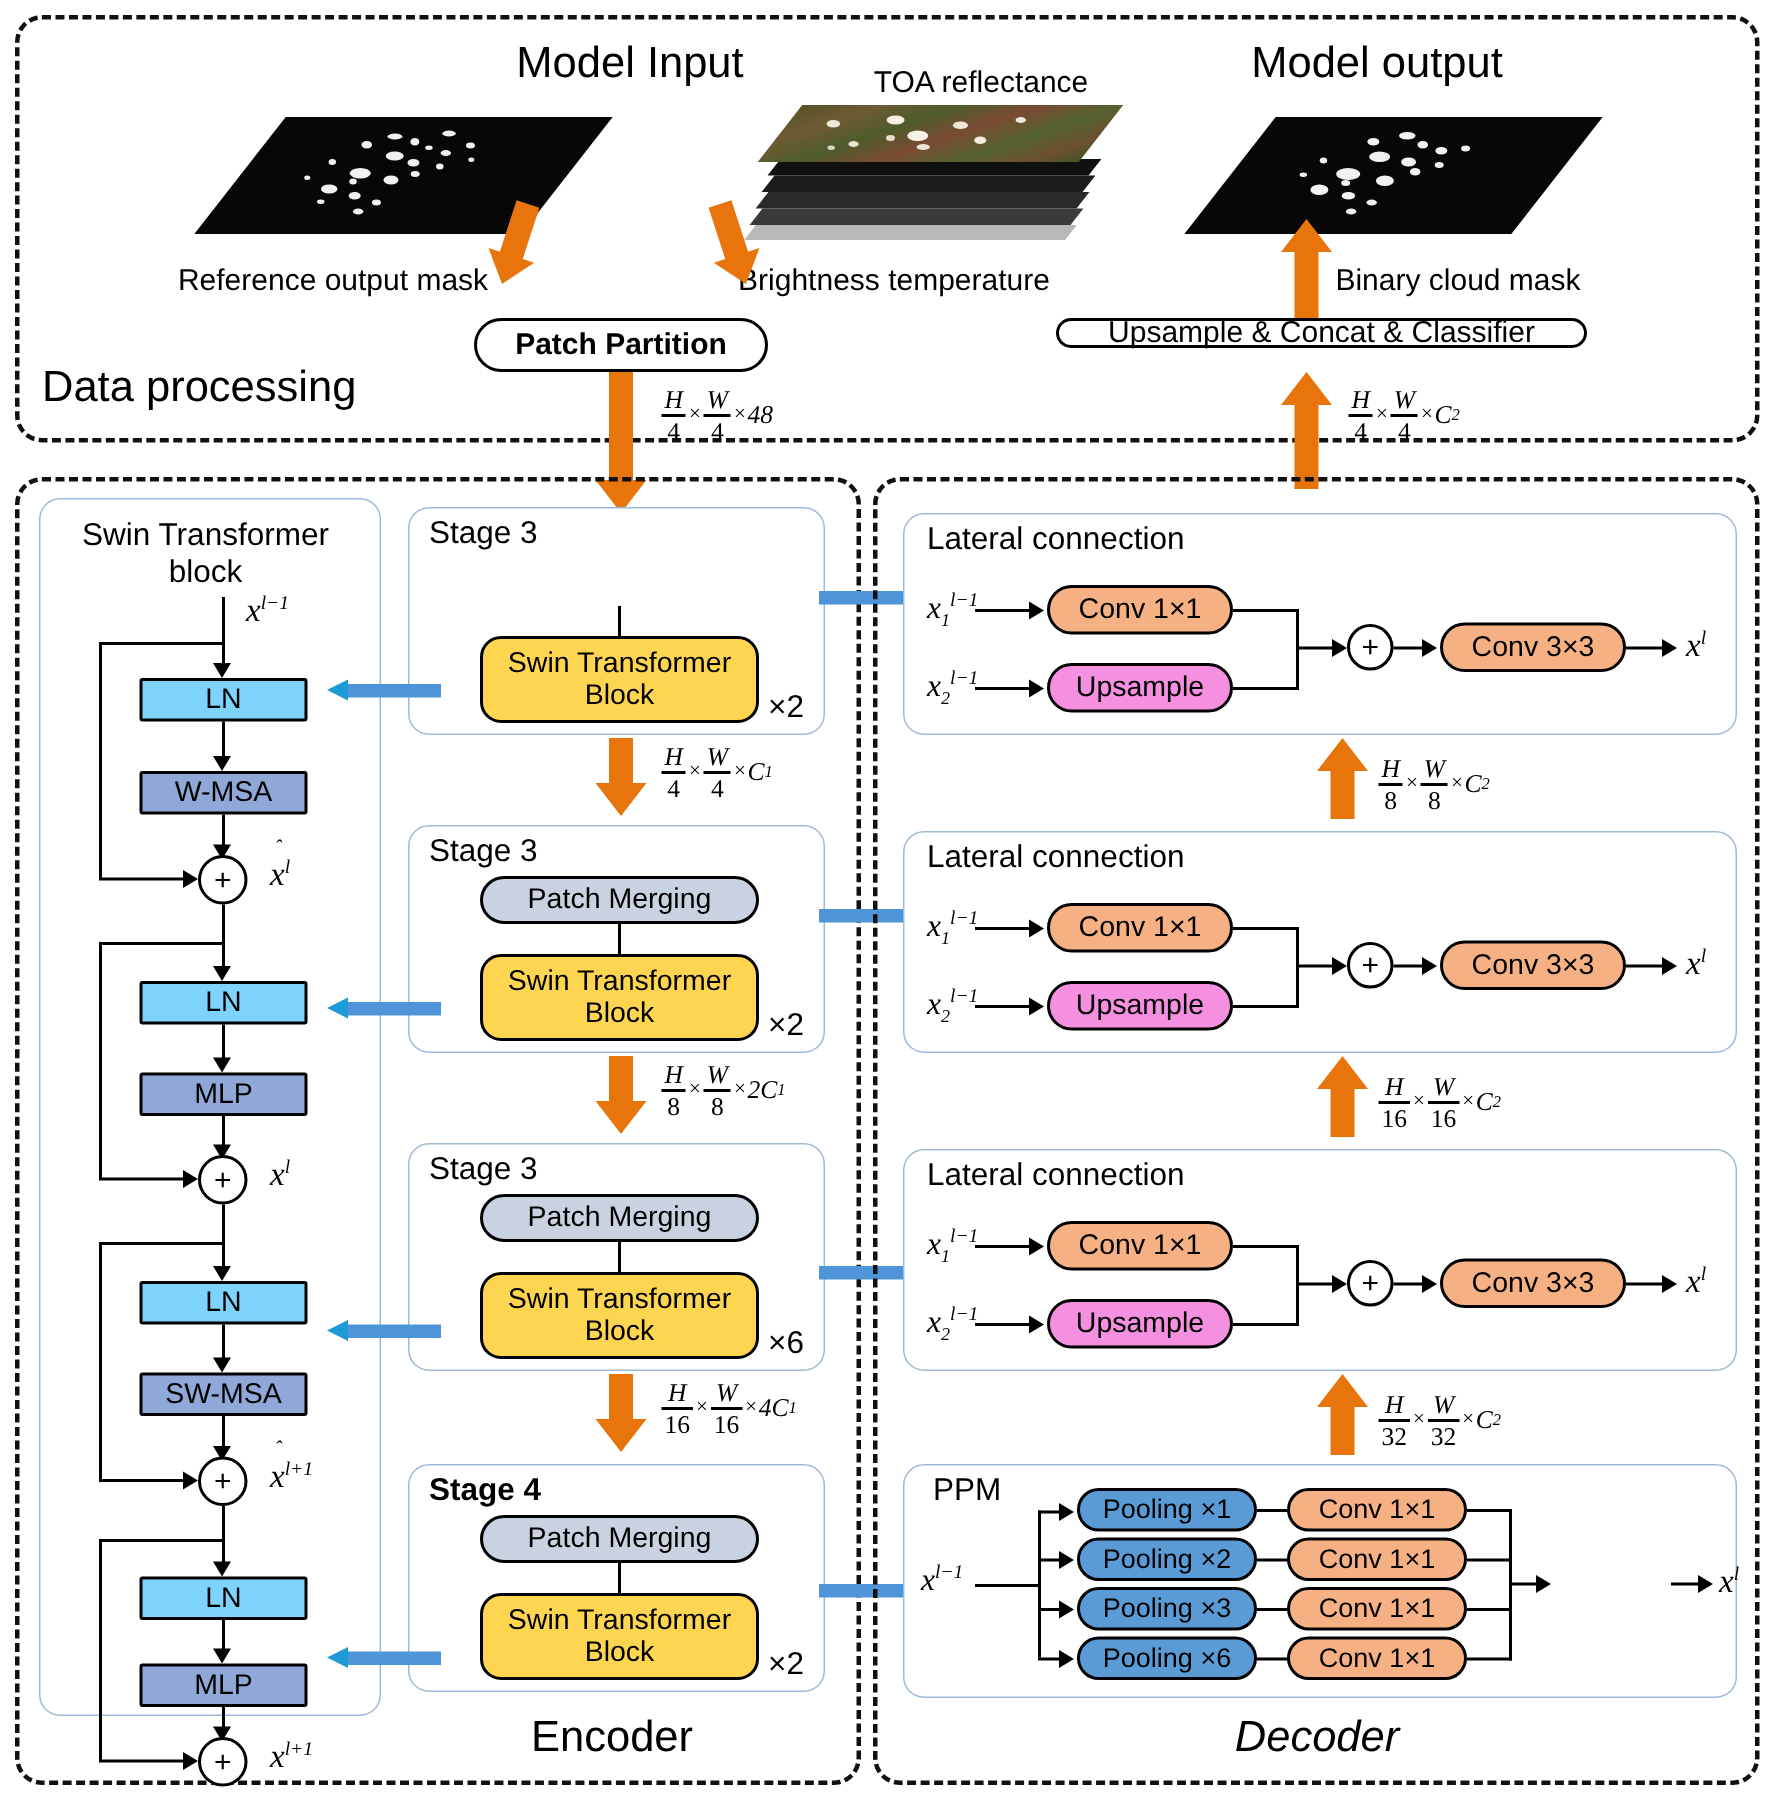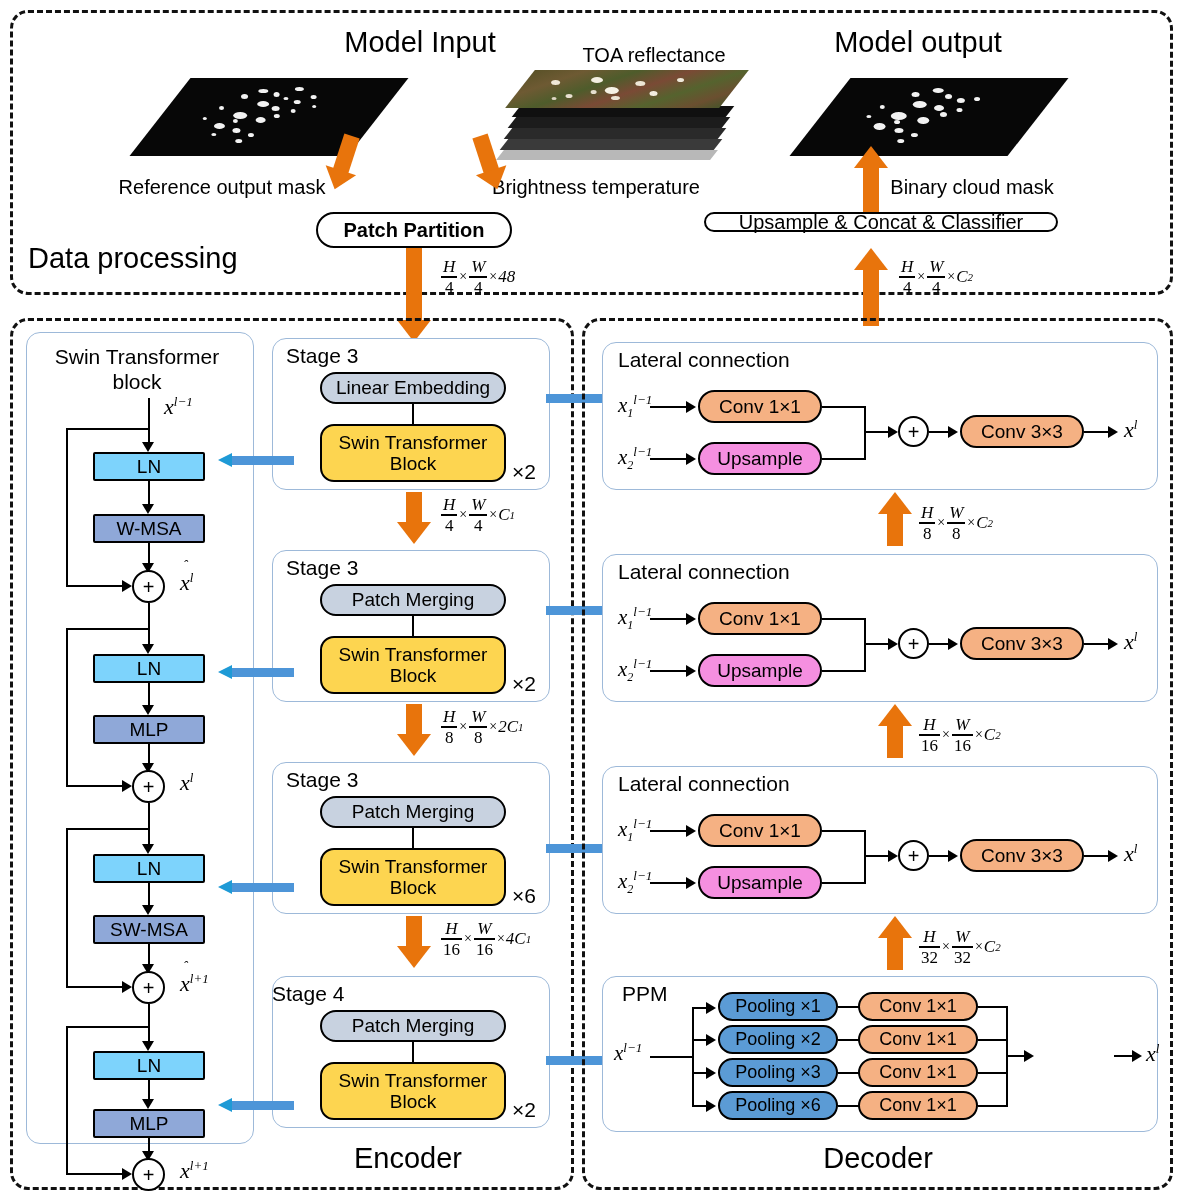--- a/index.html
+++ b/index.html
@@ -366,21 +366,20 @@
   <div class="ln-h" style="left:66px; top:1026px; width:84px;"></div>
   <div class="ln-v" style="left:66px; top:1026px; height:148px;"></div>
   <div class="ln-h" style="left:66px; top:1173px; width:58px;"></div>
   <div class="ah-r" style="left:122px; top:1168px;"></div>
   <div class="xvar" style="left:180px; top:1158px;">
     <span>x</span><sup>l+1</sup>
   </div>
 
   <div class="lb-panel" style="left:272px; top:338px; width:278px; height:152px;"></div>
   <div class="lbl" style="left:286px; top:344px; font-size:21px;">Stage 3</div>
-  <div class="node pill n-gray" style="left:320px; top:372px; width:186px; height:32px; font-size:19px;">Linear Embedding</div>
   <div class="ln-v" style="left:412px; top:404px; height:20px;"></div>
   <div class="node rrect n-yellow" style="left:320px; top:424px; width:186px; height:58px; font-size:19px; flex-direction:column;">
     <span>Swin Transformer</span>
     <span>Block</span>
   </div>
   <div class="lbl" style="left:512px; top:460px; font-size:21px;">×2</div>
   <div class="bl-arrow" style="left:218px; top:453px; width:76px;">
     <div class="sh" style="left:12px; right:0; width:64px;"></div>
       <div class="hd-l"></div>
   </div>
@@ -476,21 +475,21 @@
         <span class="num">W</span>
         <span class="bar"></span>
         <span class="den">16</span>
       </span>
     <span class="tm">×</span>
       <span class="it">4C</span>
       <span class="sub">1</span>
   </div>
 
   <div class="lb-panel" style="left:272px; top:976px; width:278px; height:152px;"></div>
-  <div class="lbl" style="left:272px; top:982px; font-size:21px;">Stage 4</div>
+  <div class="lbl" style="left:286px; top:982px; font-size:21px;font-weight:bold;">Stage 4</div>
   <div class="node pill n-gray" style="left:320px; top:1010px; width:186px; height:32px; font-size:19px;">Patch Merging</div>
   <div class="ln-v" style="left:412px; top:1042px; height:20px;"></div>
   <div class="node rrect n-yellow" style="left:320px; top:1062px; width:186px; height:58px; font-size:19px; flex-direction:column;">
     <span>Swin Transformer</span>
     <span>Block</span>
   </div>
   <div class="lbl" style="left:512px; top:1098px; font-size:21px;">×2</div>
   <div class="bl-arrow" style="left:218px; top:1098px; width:76px;">
     <div class="sh" style="left:12px; width:64px;"></div>
       <div class="hd-l"></div>
@@ -686,15 +685,15 @@
 
   <div class="ln-v" style="left:1006px; top:1006px; height:101px;"></div>
   <div class="ln-h" style="left:1006px; top:1055px; width:22px;"></div>
   <div class="ah-r" style="left:1024px; top:1050px;"></div>
   <div class="ln-h" style="left:1114px; top:1055px; width:22px;"></div>
   <div class="ah-r" style="left:1132px; top:1050px;"></div>
   <div class="xvar" style="left:1146px; top:1041px;">
     <span>x</span><sup>l</sup>
   </div>
 
-  <div class="lbl c" style="left:878px; top:1142px; font-size:29px;">Decoder</div>
+  <div class="lbl c" style="left:878px; top:1142px; font-size:29px;font-style:italic;">Decoder</div>
 
 </div>
 
 </body></html>

